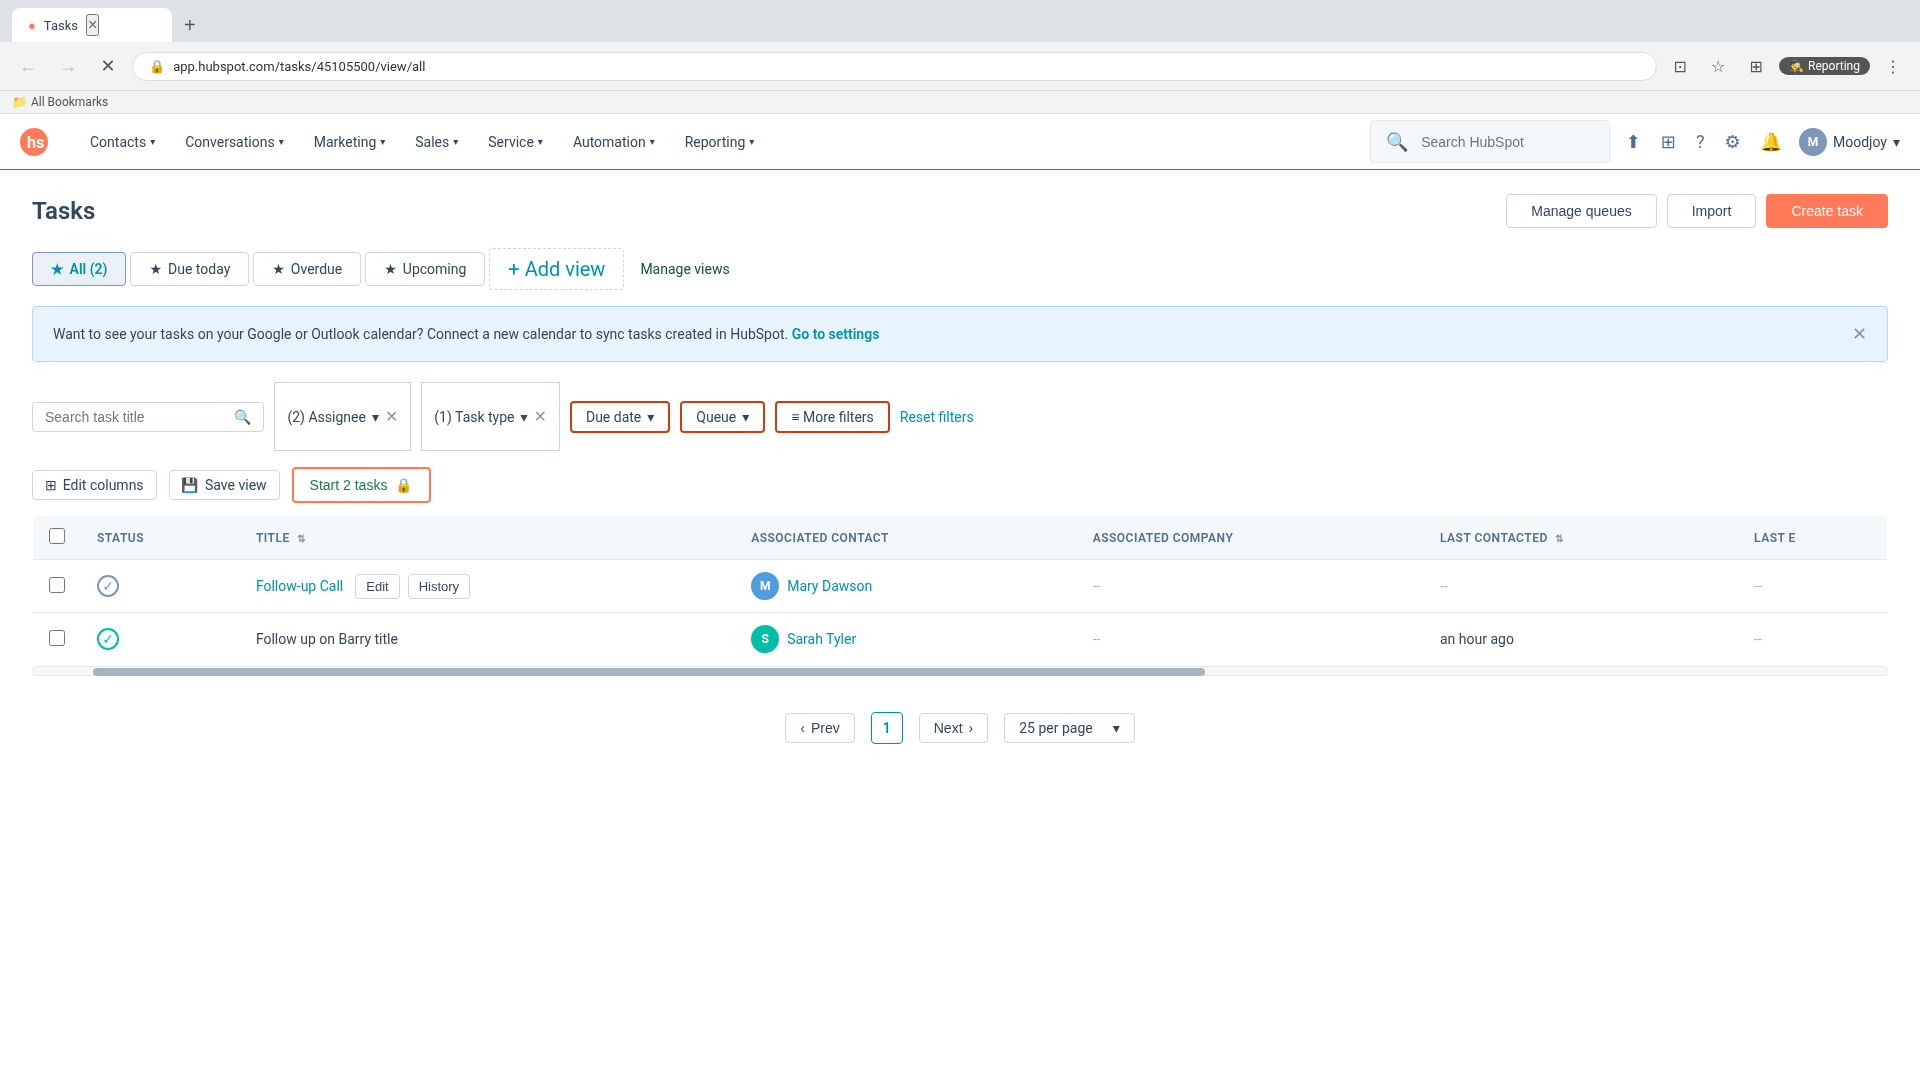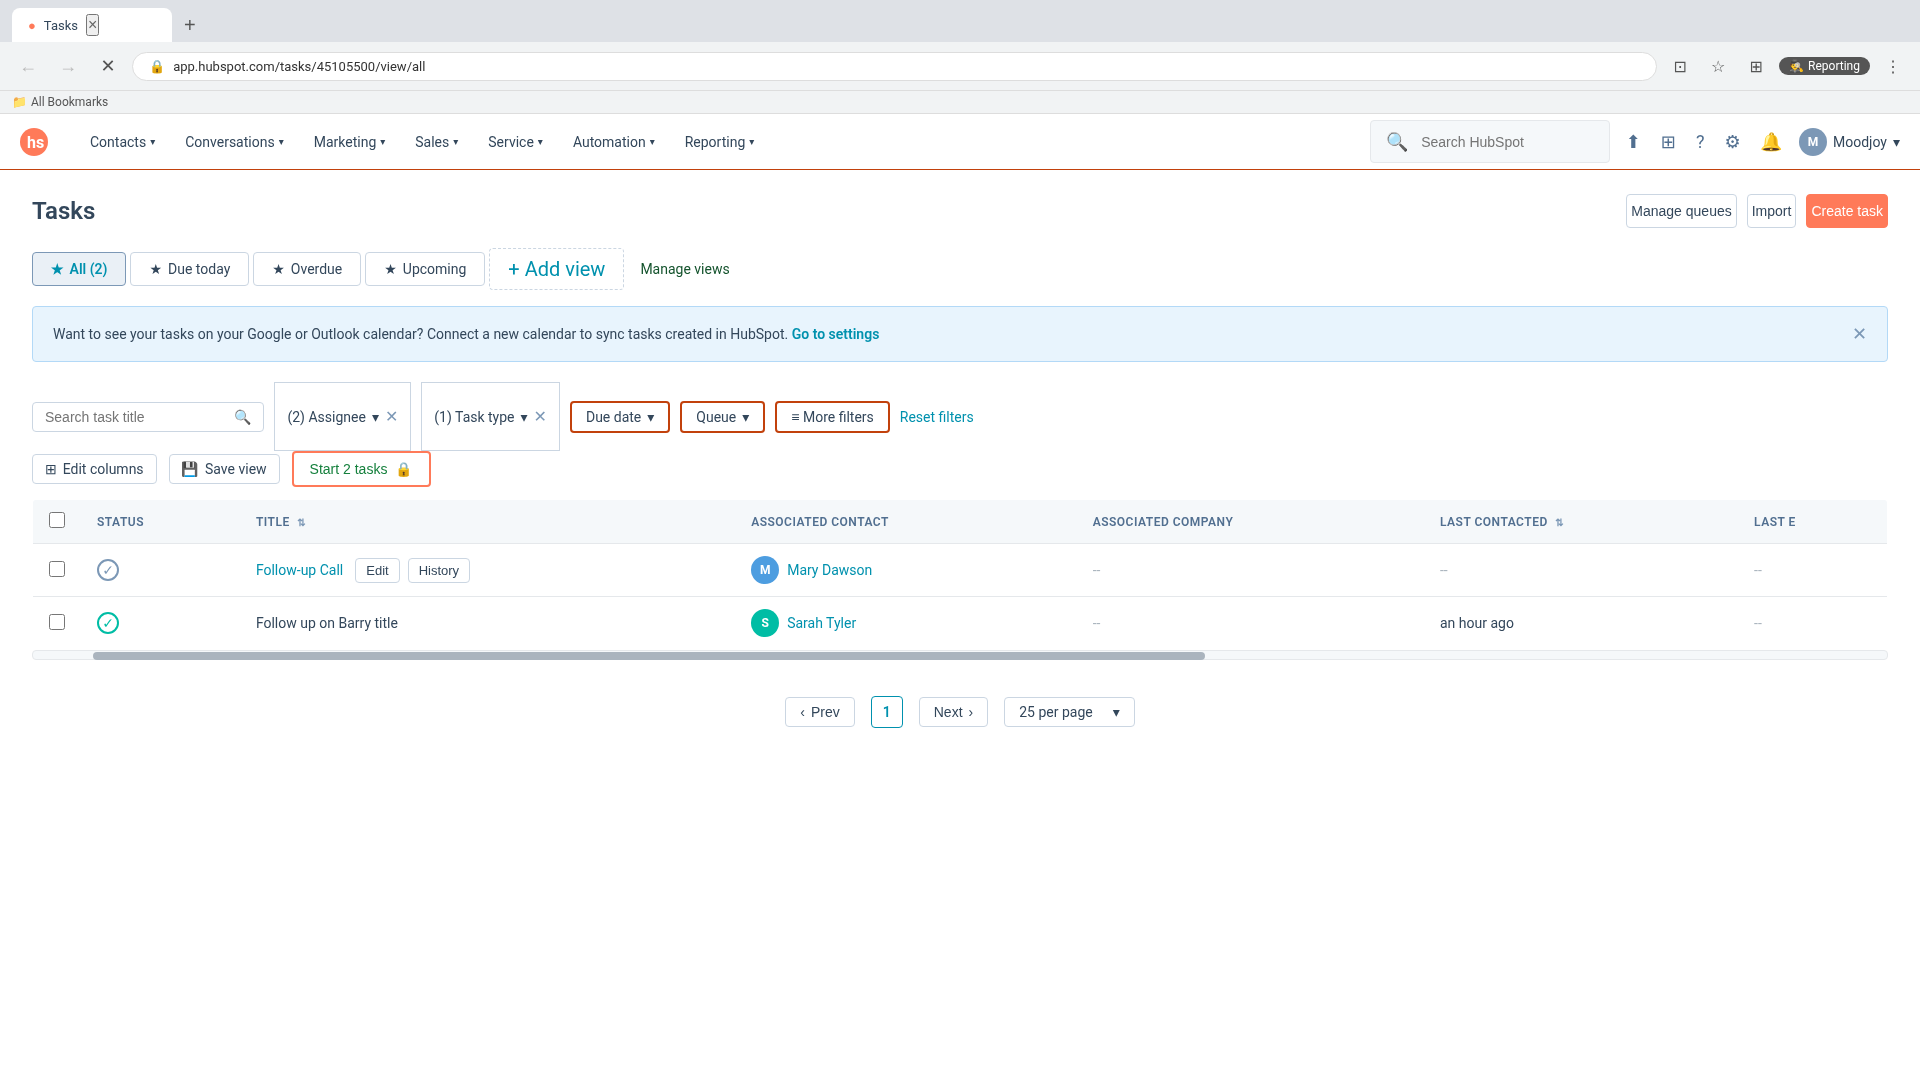--- a/index.html
+++ b/index.html
@@ -38,39 +38,39 @@
     .hs-user-badge { display: flex; align-items: center; gap: 6px; cursor: pointer; color: #33475b; font-size: 14px; }
     .hs-user-avatar { width: 28px; height: 28px; border-radius: 50%; background: #7c98b6; color: #fff; display: flex; align-items: center; justify-content: center; font-size: 12px; font-weight: bold; }
 
     
     .page-content { padding: 24px 32px; }
 
     
     .page-header { display: flex; align-items: center; justify-content: space-between; margin-bottom: 20px; }
     .page-title { font-size: 24px; font-weight: 600; color: #33475b; }
     .page-actions { display: flex; align-items: center; gap: 10px; }
-    .btn { padding: 8px 4px; border-radius: 4px; font-size: 14px; cursor: pointer; font-weight: 500; border: 1px solid; text-align: center; }
+    .btn { padding: 8px 24px; border-radius: 4px; font-size: 14px; cursor: pointer; font-weight: 500; border: 1px solid; text-align: center; }
     .btn-outline { background: #fff; border-color: #cbd6e2; color: #33475b; }
     .btn-primary { background: #ff7a59; border-color: #ff7a59; color: #fff; }
 
     
     .view-tabs { display: flex; align-items: center; gap: 4px; margin-bottom: 16px; flex-wrap: wrap; }
     .view-tab { padding: 8px 18px; border: 1px solid #cbd6e2; border-radius: 4px; cursor: pointer; color: #33475b; font-size: 14px; background: #fff; display: flex; align-items: center; gap: 6px; }
     .view-tab.active { background: #eaf0f6; border-color: #7c98b6; font-weight: 600; color: #0091ae; }
     .view-tab-add { background: #fff; border: 1px dashed #cbd6e2; color: #0091ae; padding: 8px 18px; border-radius: 4px; cursor: pointer; font-size: 20px; display: flex; align-items: center; gap: 6px; }
     .manage-views-link { color: #14532d; cursor: pointer; font-size: 14px; padding: 8px 12px; text-decoration: none; }
 
     
     .banner { background: #e8f4fd; border: 1px solid #b3d9f7; border-radius: 4px; padding: 16px 20px; display: flex; align-items: center; justify-content: space-between; margin-bottom: 20px; }
     .banner-text { color: #33475b; font-size: 14px; }
     .banner-link { color: #0091ae; cursor: pointer; font-weight: 600; }
     .banner-close { background: none; border: none; cursor: pointer; color: #7c98b6; font-size: 18px; }
 
     
-    .filters-row { display: flex; align-items: center; gap: 10px; flex-wrap: wrap; }
+    .filters-row { display: flex; align-items: center; gap: 10px; margin-bottom: 16px; flex-wrap: wrap; }
     .search-input-wrap { position: relative; display: flex; align-items: center; background: #fff; border: 1px solid #cbd6e2; border-radius: 4px; padding: 6px 12px; gap: 8px; min-width: 200px; }
     .search-input-wrap input { border: none; outline: none; font-size: 14px; color: #33475b; background: transparent; }
     .search-input-wrap .search-icon { color: #7c98b6; }
     .filter-chip { display: flex; align-items: center; gap: 6px; padding: 24px 12px; background: #fff; border: 1px solid #cbd6e2; border-radius: 0; cursor: pointer; font-size: 14px; color: #33475b; justify-content: flex-end; }
     .filter-chip .chip-remove { color: #7c98b6; cursor: pointer; font-size: 16px; }
     .filter-btn { display: flex; align-items: center; gap: 6px; padding: 6px 14px; background: #fff; border: 2px solid #c2410c; border-radius: 4px; cursor: pointer; font-size: 14px; color: #33475b; }
     .reset-link { color: #0091ae; cursor: pointer; font-size: 14px; }
 
     
     .toolbar-row { display: flex; align-items: center; gap: 12px; margin-bottom: 12px; }

